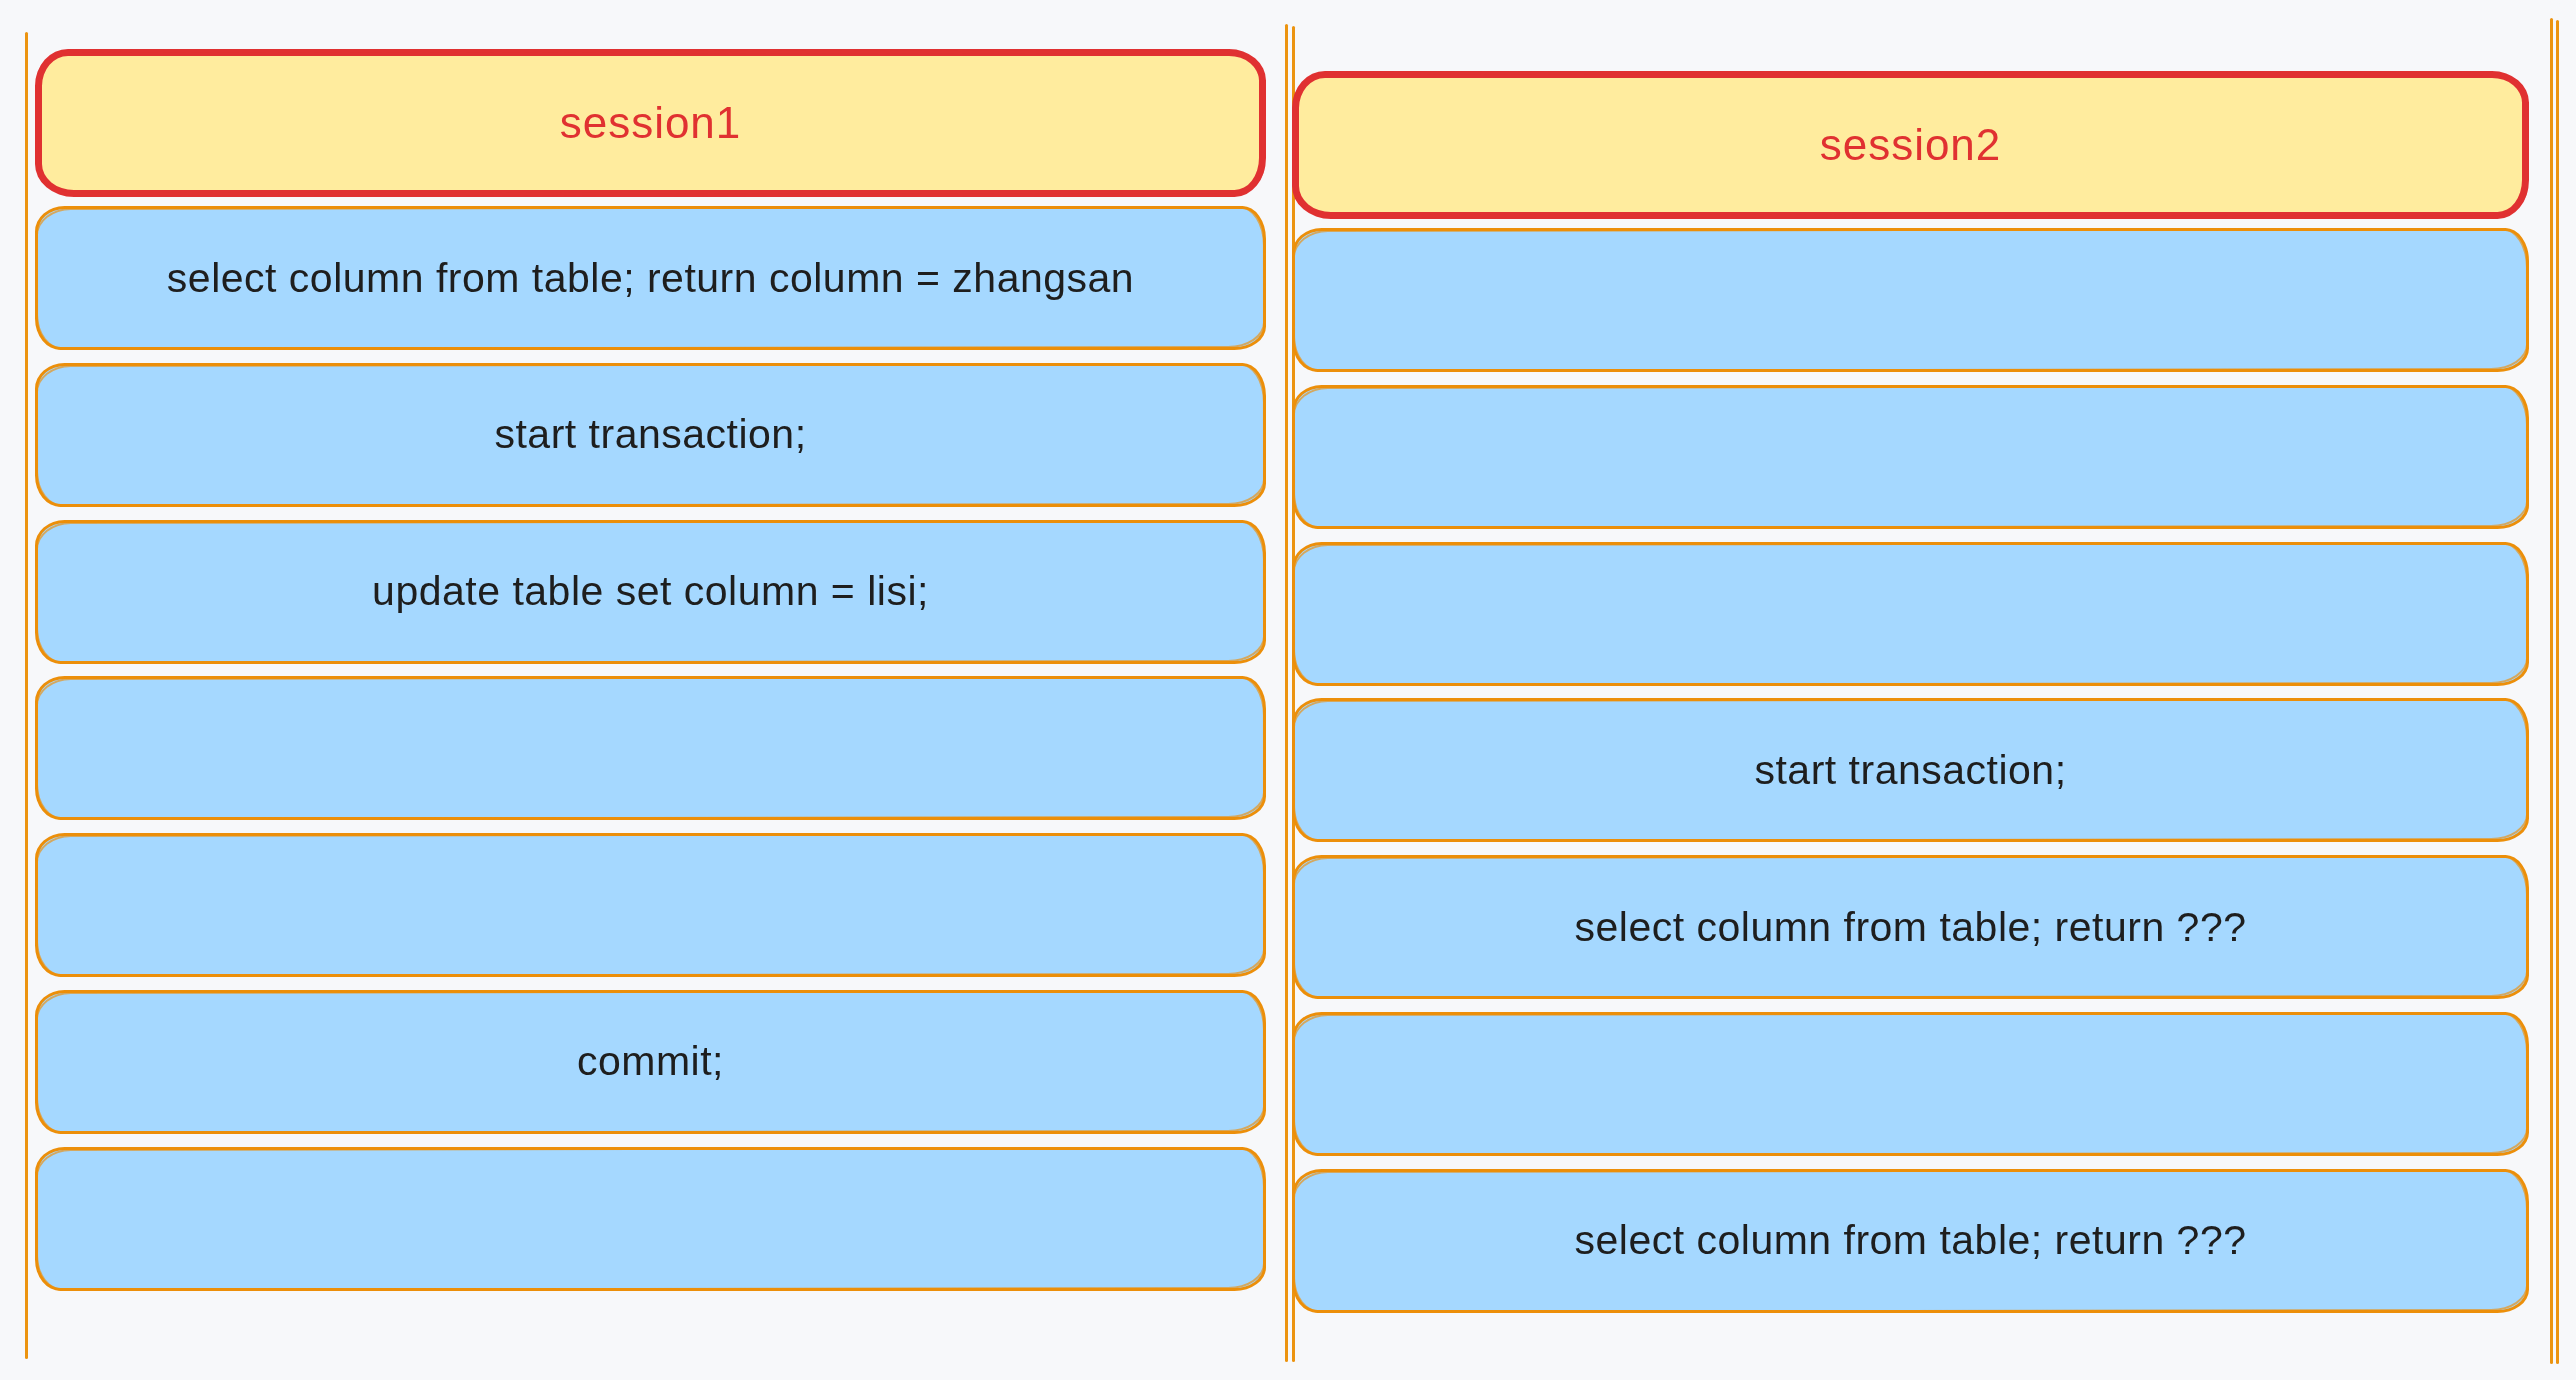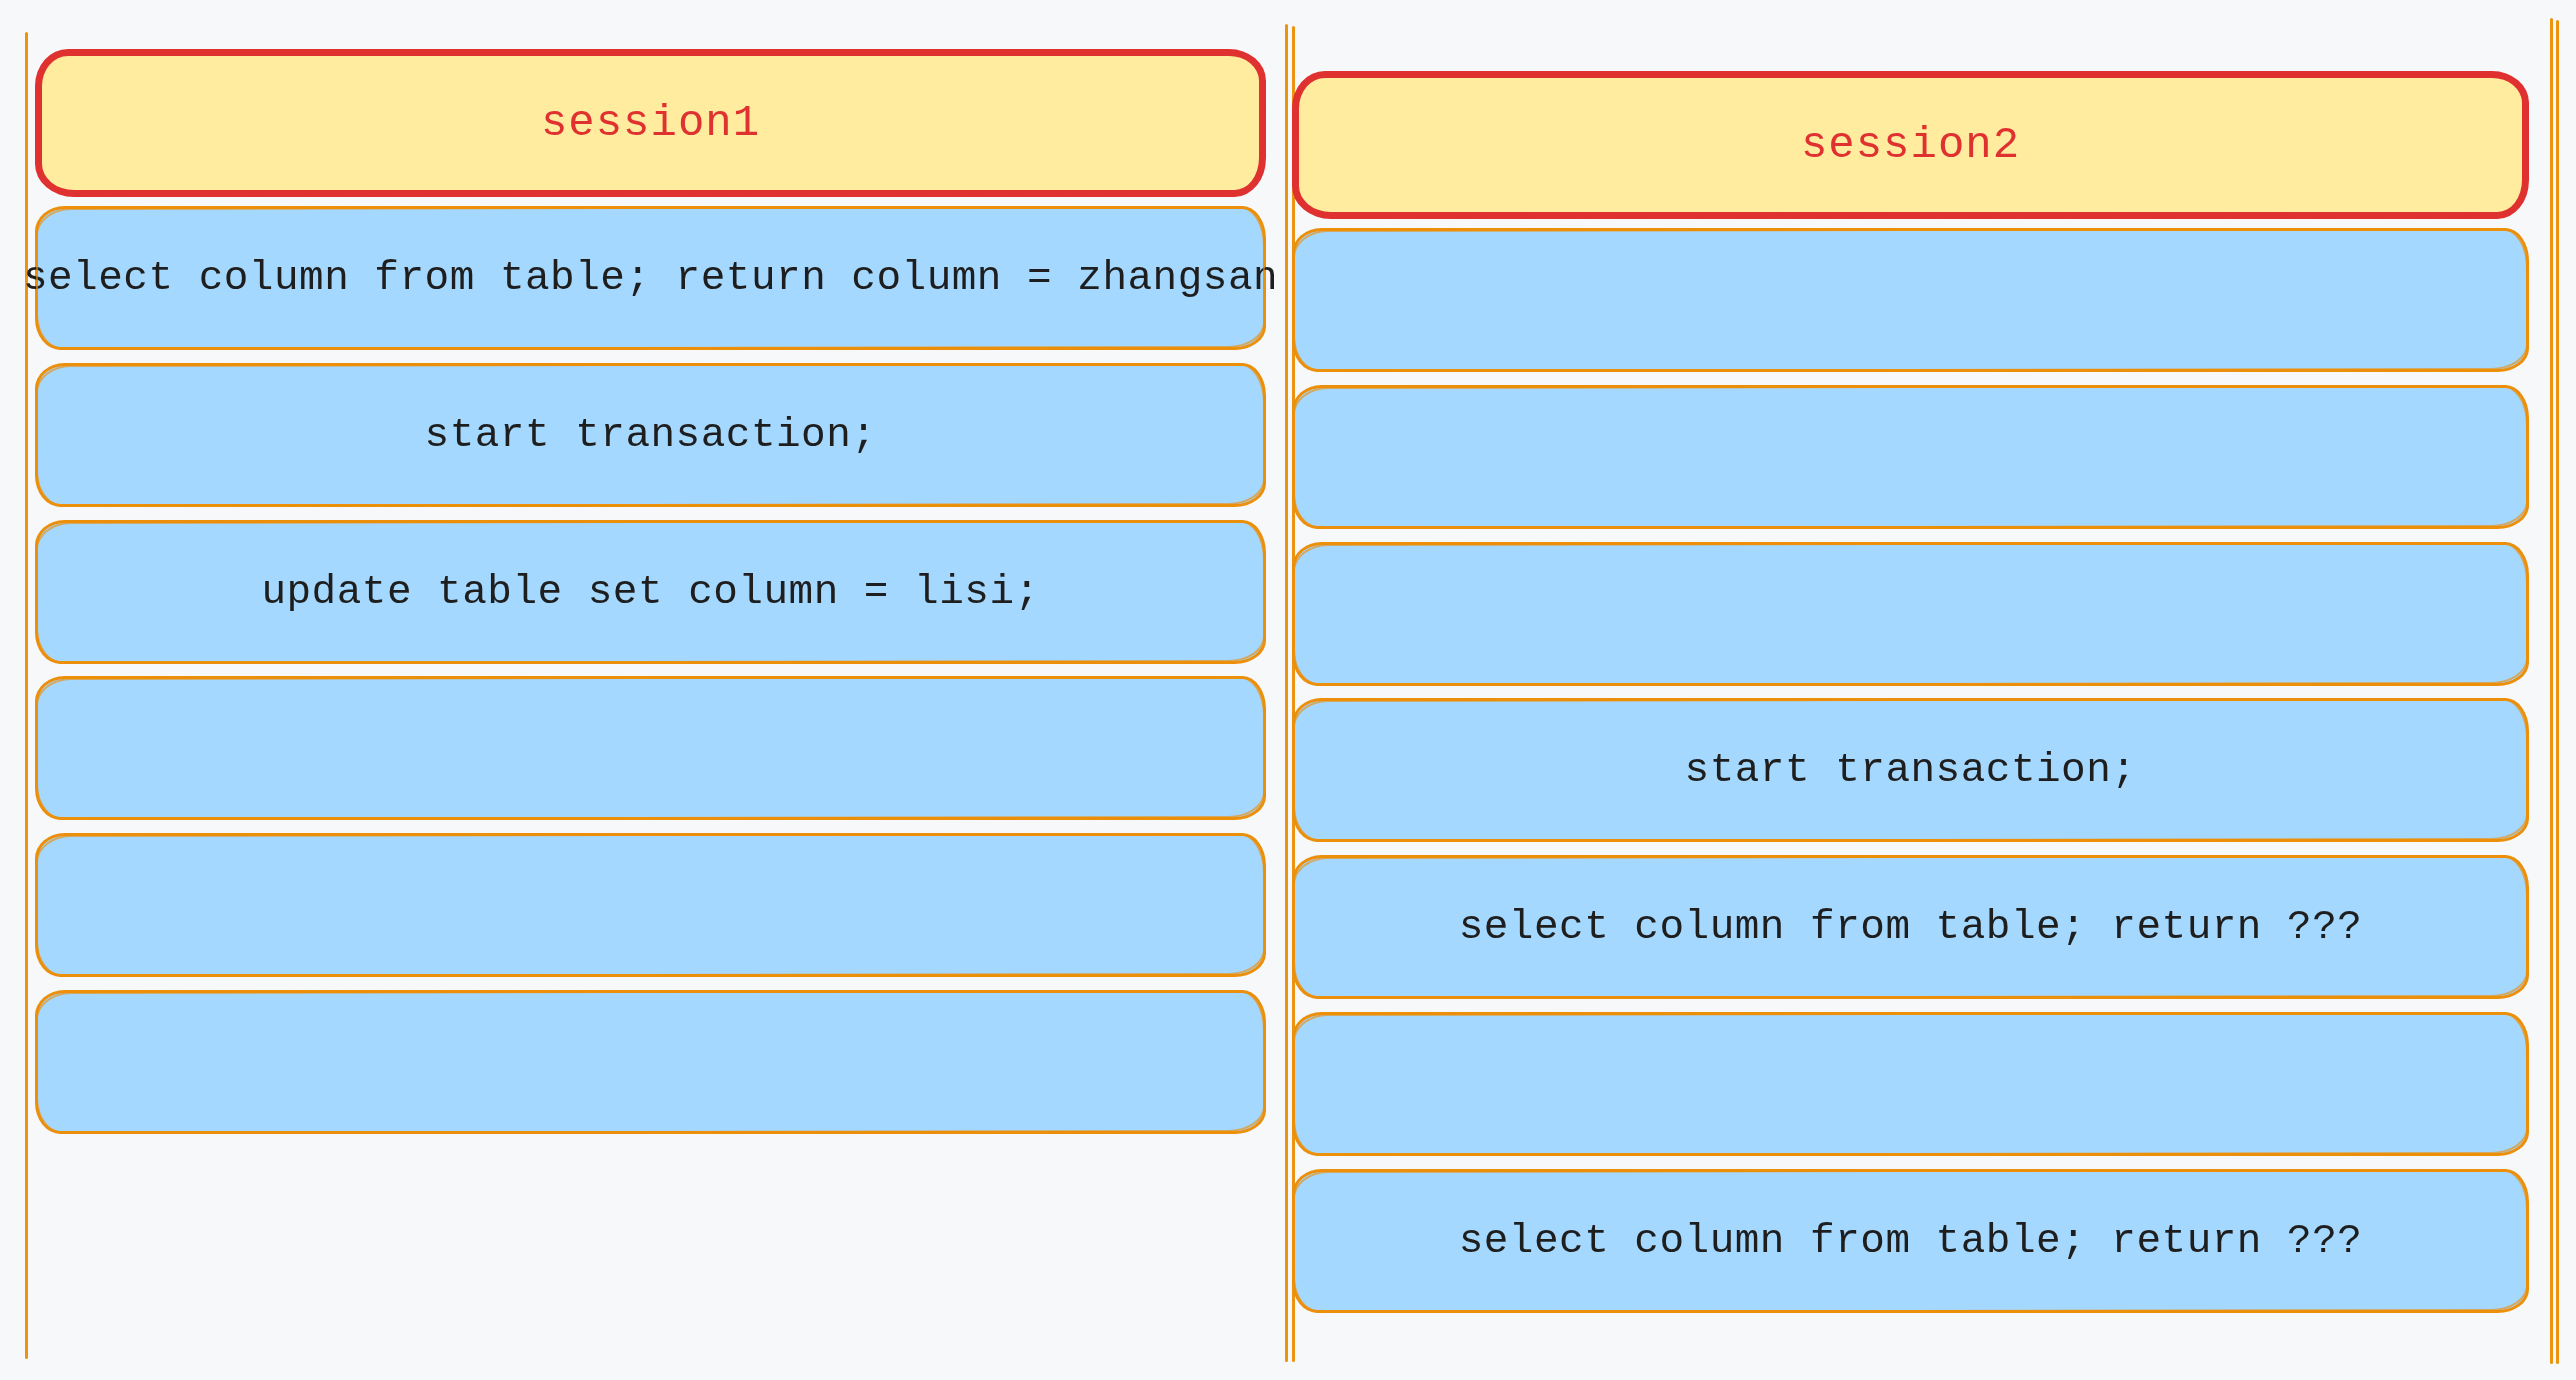--- a/index.html
+++ b/index.html
@@ -7,21 +7,21 @@
     padding: 0;
     background: #f7f8fa;
   }
 
   .canvas {
     position: relative;
     width: 2576px;
     height: 1380px;
     background: var(--background, #f7f8fa);
     overflow: hidden;
-    font-family: Liberation Mono, monospace;
+    font-family: Liberation Sans, sans-serif;
     border-radius: 30px;
   }
 
   
   .lane-line {
     position: absolute;
     width: 3px;
     background: var(--lane-line, #ec9410);
     border-radius: 2px;
   }
@@ -132,20 +132,23 @@
         <div class="step-box">
           <span class="step-text">update table set column = lisi;</span>
         </div>
         <div class="step-box">
           <span class="step-text"></span>
         </div>
         <div class="step-box">
           <span class="step-text"></span>
         </div>
         <div class="step-box">
+          <span class="step-text">commit;</span>
+        </div>
+        <div class="step-box">
           <span class="step-text"></span>
         </div>
       </div>
   </section>
 
   <section class="column column-2">
     <header class="session-header">
       <span class="session-title">session2</span>
     </header>
     <div class="rows">

